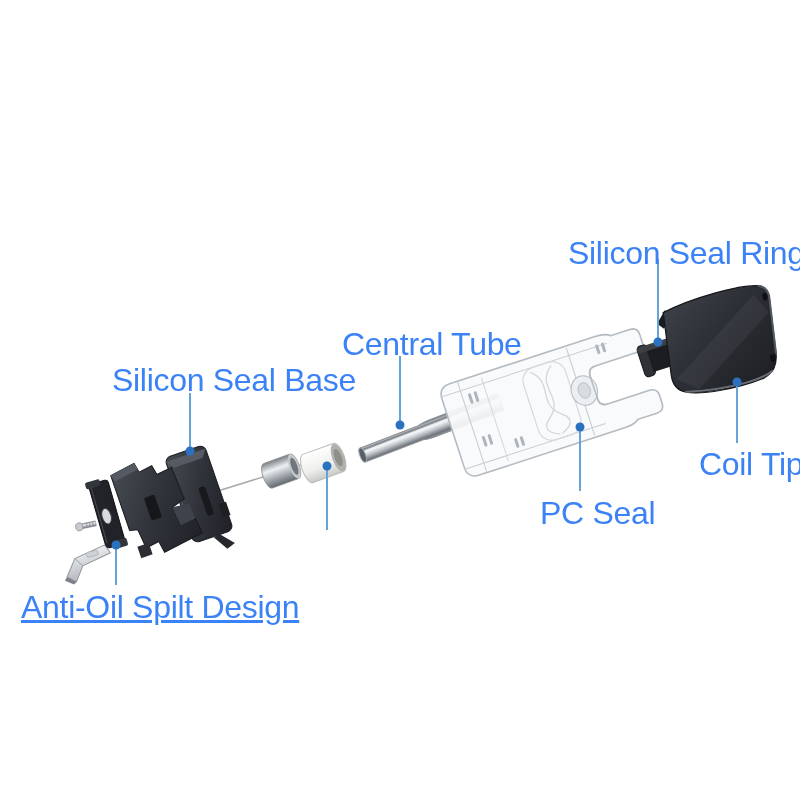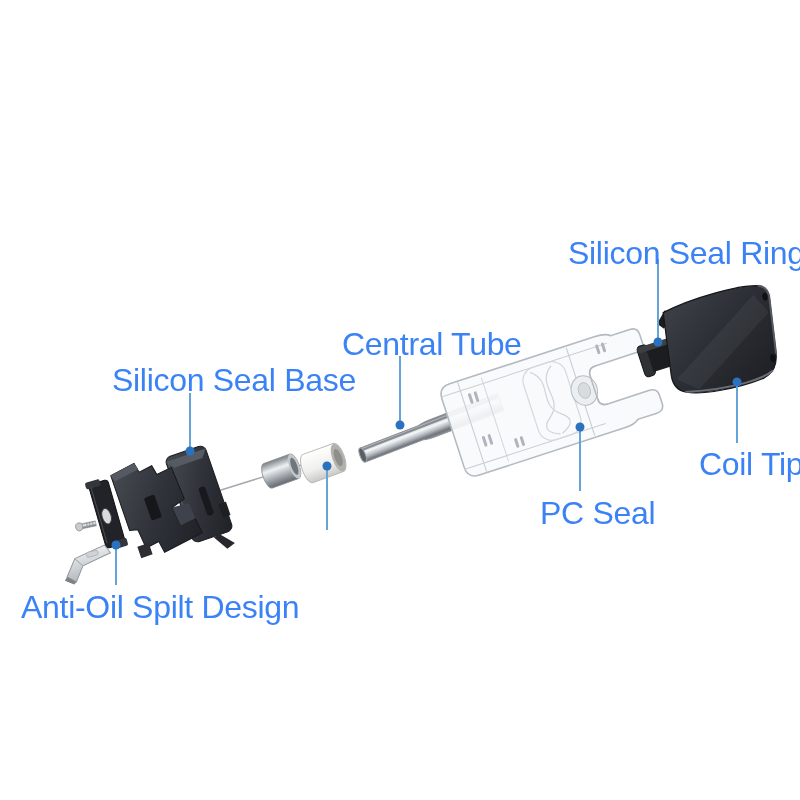--- a/index.html
+++ b/index.html
@@ -11,21 +11,21 @@
   .label{
     position:absolute;white-space:nowrap;color:#3b82f6;
     font-size:32px;letter-spacing:-0.3px;line-height:1.15;font-weight:400;
   }
   #lbl-ring{left:568px;top:235px;}
   #lbl-central-tube{left:342px;top:326px;}
   #lbl-seal-base{left:112px;top:362px;}
   #lbl-drip-tip{left:699px;top:446px;}
   #lbl-pc-tube{left:540px;top:495px;}
   #lbl-ceramics-coil{left:259px;top:536px;}
-  #lbl-anti-oil{left:21px;top:589px;}
+  #lbl-anti-oil{left:21px;top:589px;text-decoration:underline;}
 </style>
 </head>
 <body>
 
 <div id="stage">
 
   <svg id="art" width="800" height="800" viewBox="0 0 800 800">
     <defs>
       <linearGradient id="metalGrad" x1="0" y1="0" x2="0" y2="1">
         <stop offset="0" stop-color="#6d737a"></stop>

